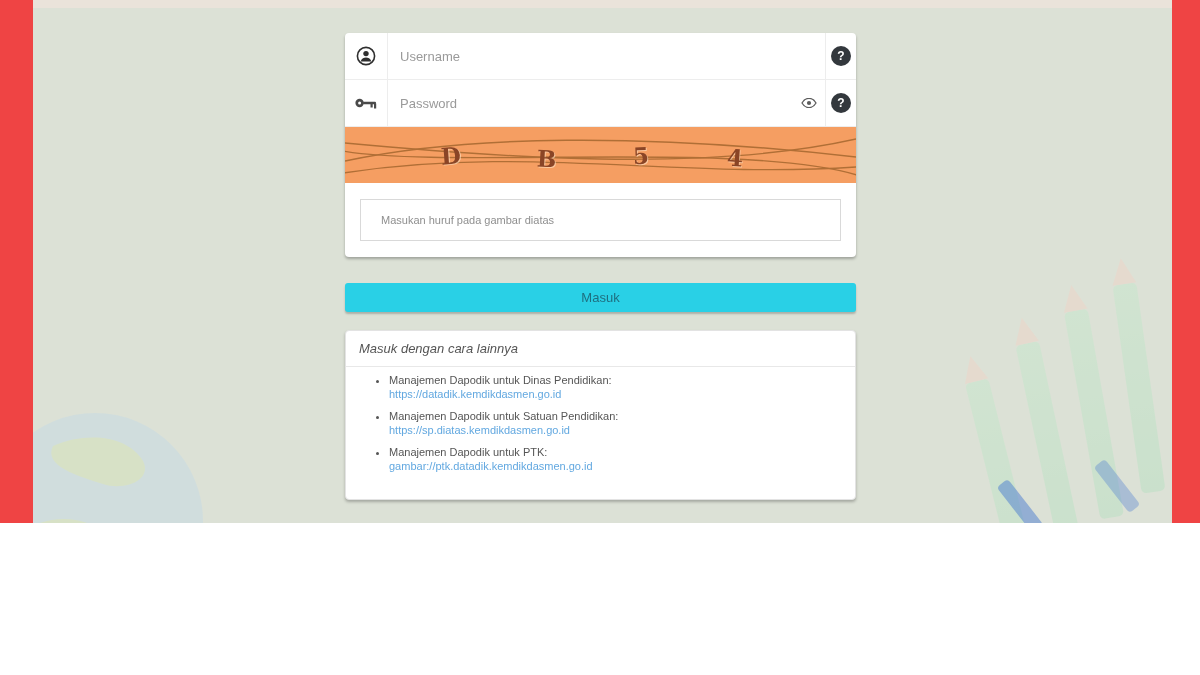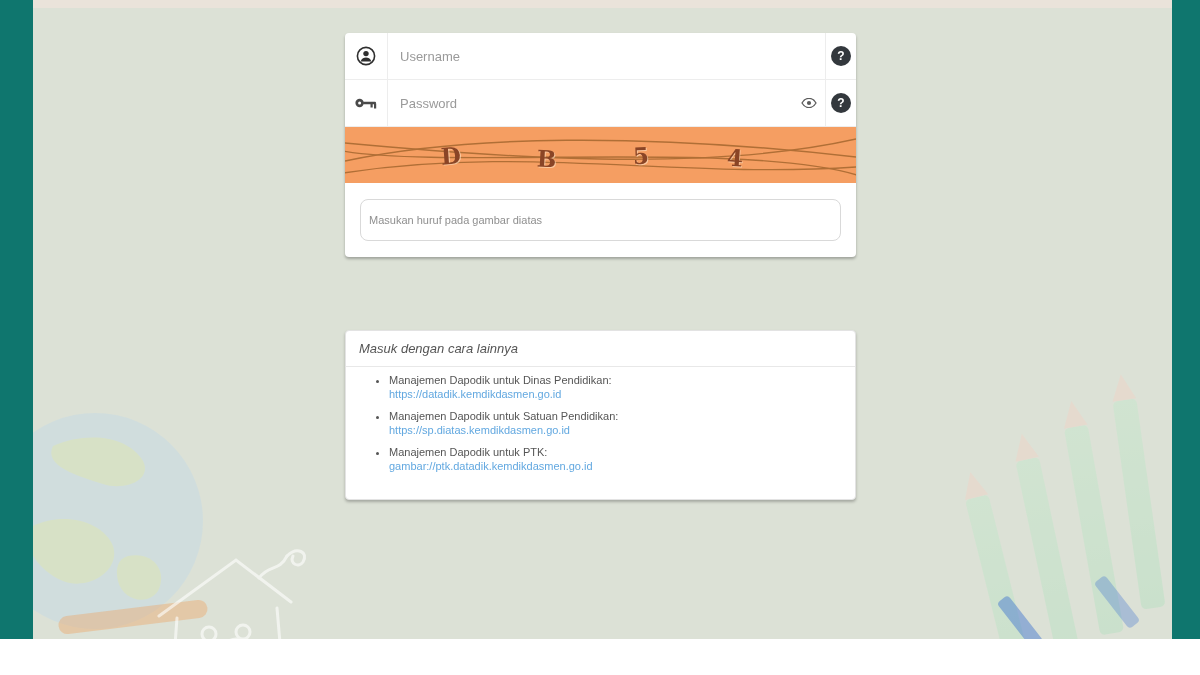--- a/index.html
+++ b/index.html
@@ -1,16 +1,16 @@
 <!DOCTYPE html>
 <html><head>
 <meta charset="utf-8">
 <style>
   html,body{margin:0;padding:0;background:#fff;}
-  .page{position:relative;width:1200px;height:639px;background:#0f766e;overflow:hidden;
+  .page{position:relative;width:1200px;height:523px;background:#ef4444;overflow:hidden;
         font-family:"Liberation Sans",sans-serif;}
   .top-strip{position:absolute;left:33px;top:0;right:28px;height:8px;background:#eae3da;}
   .bg-main{position:absolute;left:33px;top:8px;right:28px;bottom:0;background:#dce1d6;}
 
   
   .deco{position:absolute;pointer-events:none;}
   .globe{left:0;top:398px;width:200px;height:240px;opacity:.32;}
   .globe-stand{left:25px;top:600px;width:150px;height:18px;background:#efa05c;border-radius:9px;
                transform:rotate(-7deg);opacity:.38;}
   .house{left:118px;top:530px;width:185px;height:150px;opacity:.7;}
@@ -36,21 +36,21 @@
              border-left:1px solid #ededed;}
   .help-badge{width:20px;height:20px;border-radius:50%;background:#33383d;color:#fff;
               font-size:12px;font-weight:bold;display:flex;align-items:center;justify-content:center;
               cursor:pointer;}
   .captcha-img{position:relative;height:56px;background:#f59e62;overflow:hidden;}
   .cap-char{position:absolute;top:15px;font-family:"DejaVu Serif",serif;font-weight:bold;
             font-size:23px;color:#8a4526;text-shadow:1px 1px 0 rgba(255,235,210,.55);}
   .cap-lines{position:absolute;left:0;top:0;}
   .captcha-entry{padding:16px 15px 16px 15px;}
   .captcha-entry input{width:100%;box-sizing:border-box;height:42px;border:1px solid #d9d9d9;
-            border-radius:8px;font-size:11px;color:#555;padding:0 8px;outline:none;
+            border-radius:0;font-size:11px;color:#555;padding:0 20px;outline:none;
             font-family:"Liberation Sans",sans-serif;}
   .captcha-entry input::placeholder{color:#8f8f8f;}
 
   
   .masuk-btn{position:absolute;left:345px;top:283px;width:511px;height:29px;background:#29d0e6;
         border:none;border-radius:3px;font-size:13px;color:#1f6f80;cursor:pointer;
         font-family:"Liberation Sans",sans-serif;box-shadow:0 2px 2px rgba(0,0,0,.22);}
 
   
   .card2{position:absolute;left:345px;top:330px;width:511px;background:#fff;border-radius:4px;
@@ -150,20 +150,21 @@
       <span class="cap-char" style="left:192px;top:18px;transform:rotate(3deg);">B</span>
       <span class="cap-char" style="left:288px;transform:rotate(-2deg);">5</span>
       <span class="cap-char" style="left:382px;top:17px;transform:rotate(4deg);">4</span>
     </div>
 
     <div class="captcha-entry">
       <input type="text" placeholder="Masukan huruf pada gambar diatas" style="">
     </div>
   </div>
 
+  <button class="masuk-btn">Masuk</button>
 
   <div class="card2">
     <div class="card2-header">Masuk dengan cara lainnya</div>
     <div class="card2-body">
 
       <ul class="sec-list">
         <li>
           <span>Manajemen Dapodik untuk Dinas Pendidikan:</span><br>
           <a>https://datadik.kemdikdasmen.go.id</a>
         </li>

